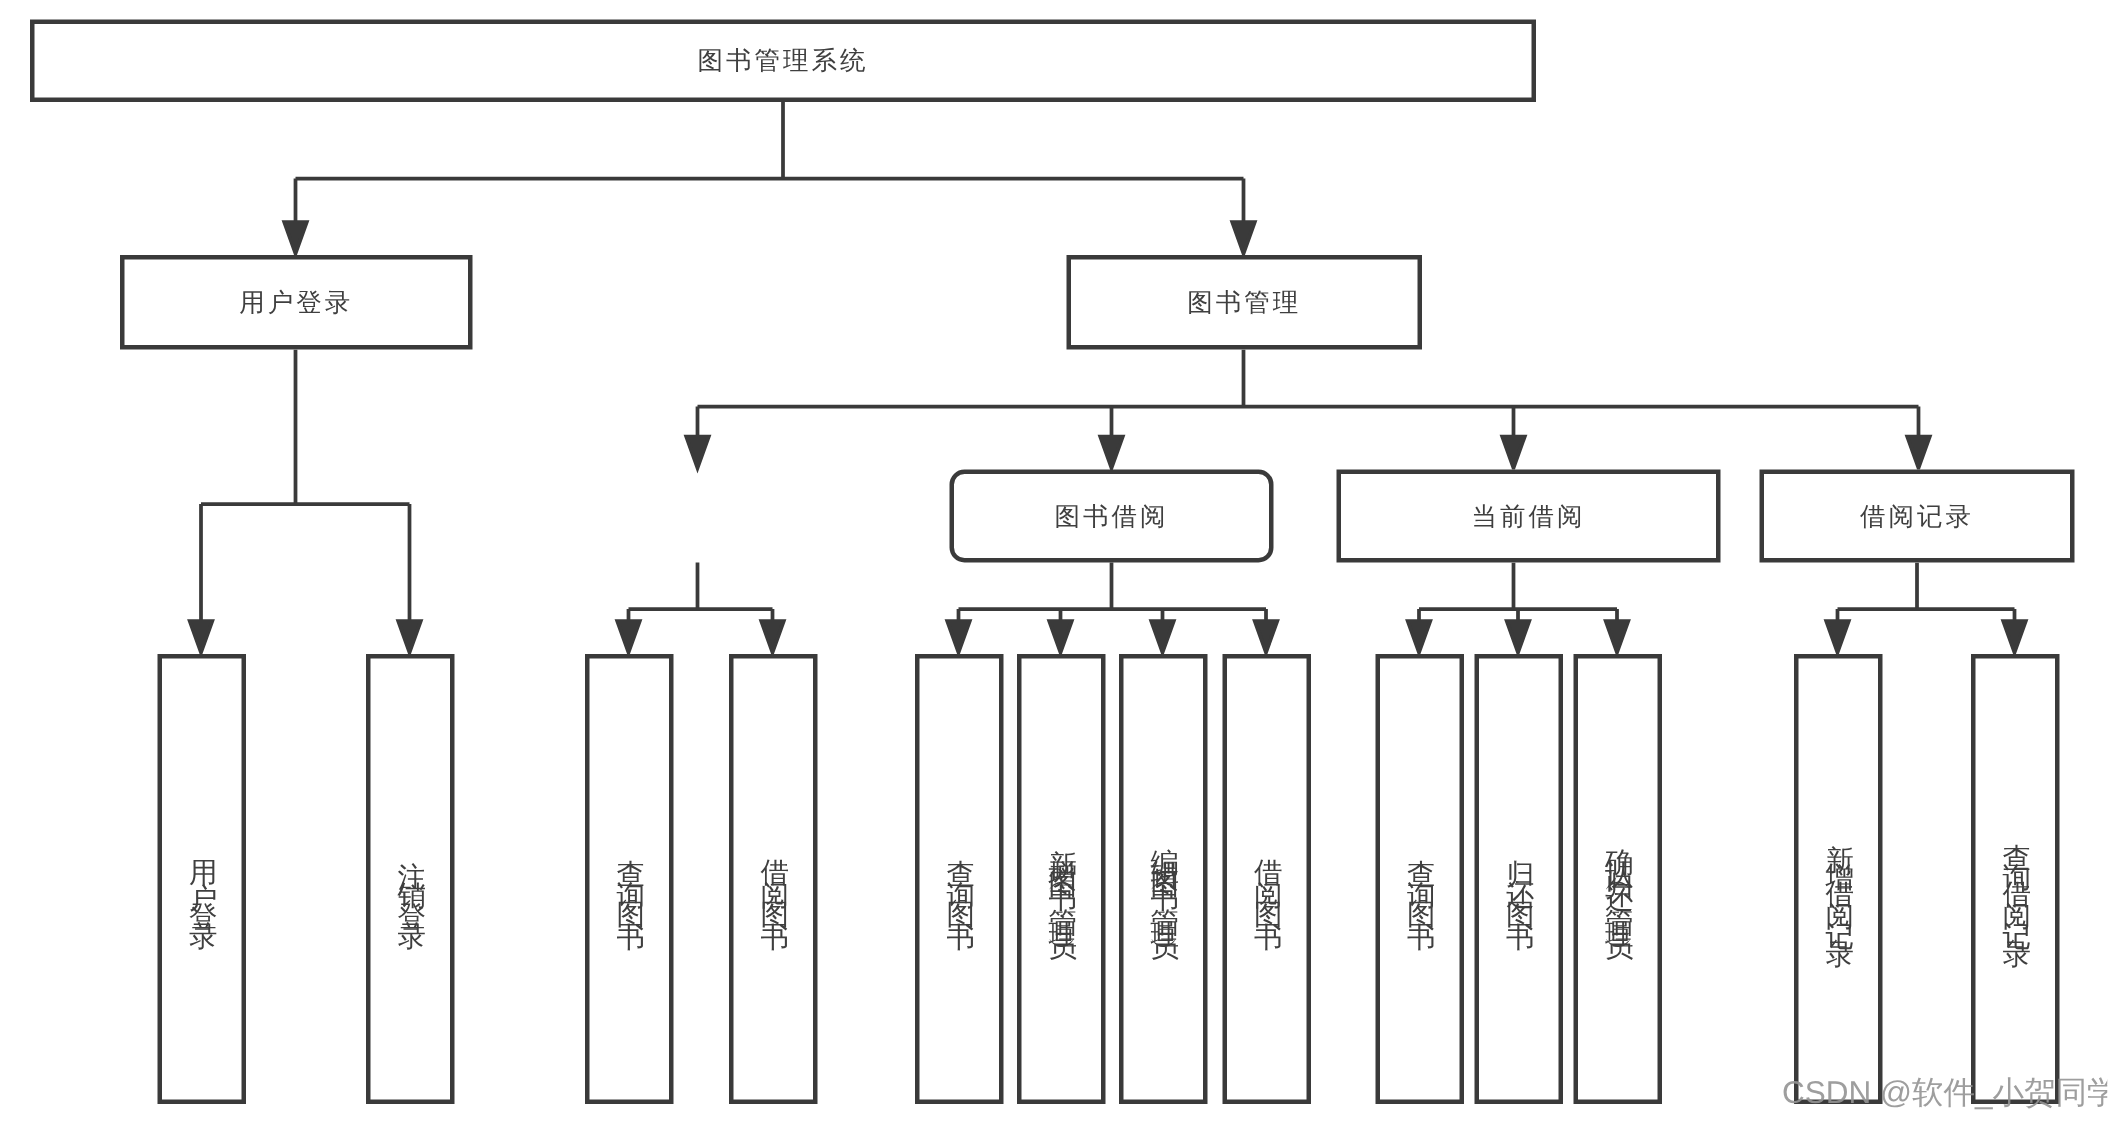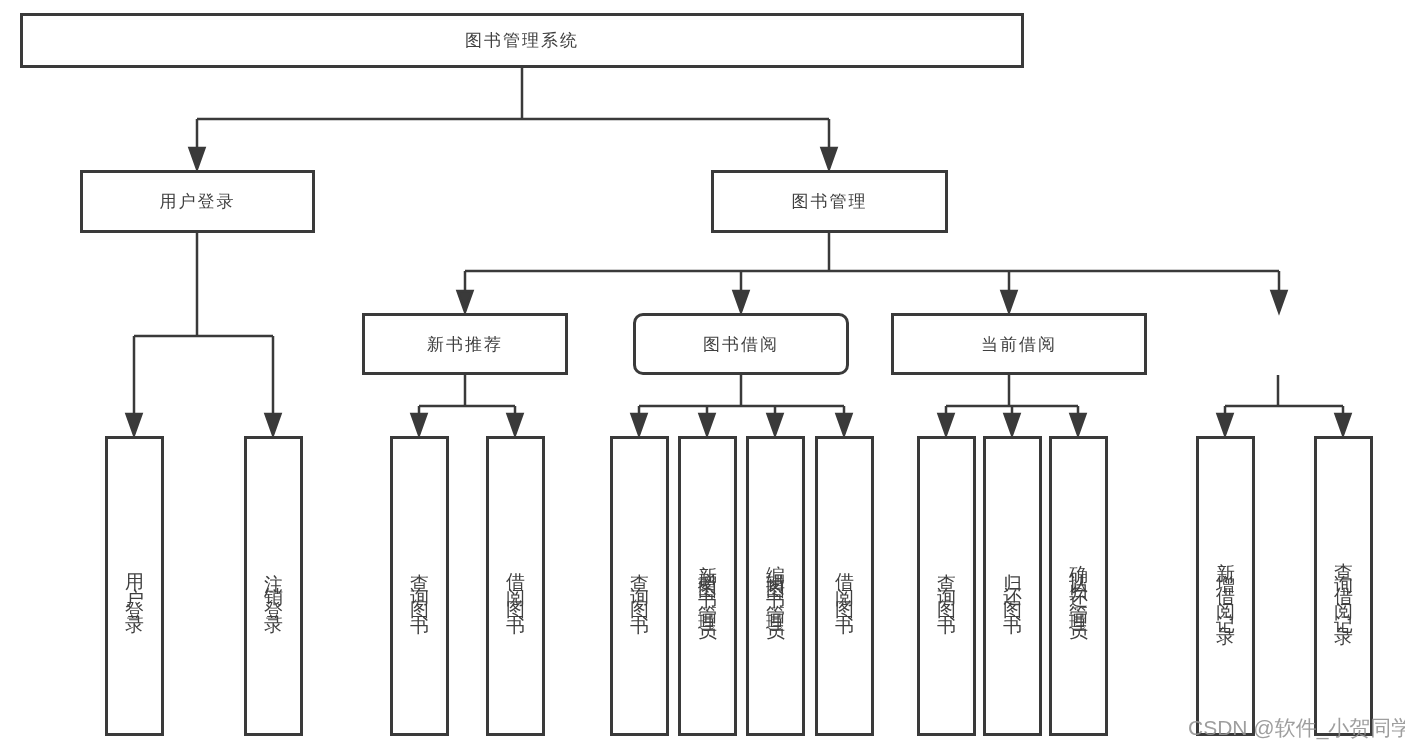--- a/index.html
+++ b/index.html
@@ -129,23 +129,23 @@
       <line x1="1343" y1="406" x2="1343" y2="416"></line>
       <polygon points="1335.5,414 1350.5,414 1343,435"></polygon>
     </g>
   </svg>
 
   <div class="node" id="n-root">图书管理系统</div>
 
   <div class="node" id="n-user-login">用户登录</div>
   <div class="node" id="n-book-mgmt">图书管理</div>
 
-  <div class="node" id="n-new-books">新书推荐</div>
   <div class="node" id="n-book-borrow">图书借阅</div>
   <div class="node" id="n-cur-borrow">当前借阅</div>
+  <div class="node" id="n-borrow-rec">借阅记录</div>
 
   <div class="node vnode len4" id="n-leaf-login">用户登录</div>
   <div class="node vnode len4" id="n-leaf-logout">注销登录</div>
 
   <div class="node vnode len4" id="n-nb-query">查询图书</div>
   <div class="node vnode len4" id="n-nb-borrow">借阅图书</div>
 
   <div class="node vnode len4" id="n-bb-query">查询图书</div>
   <div class="node vnode len9" id="n-bb-add">新增图书（管理员）</div>
   <div class="node vnode len9" id="n-bb-edit">编辑图书（管理员）</div>

